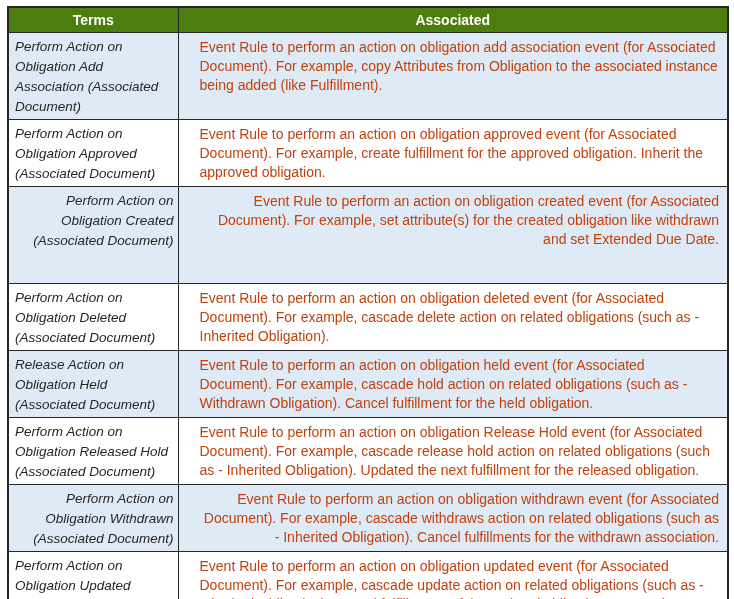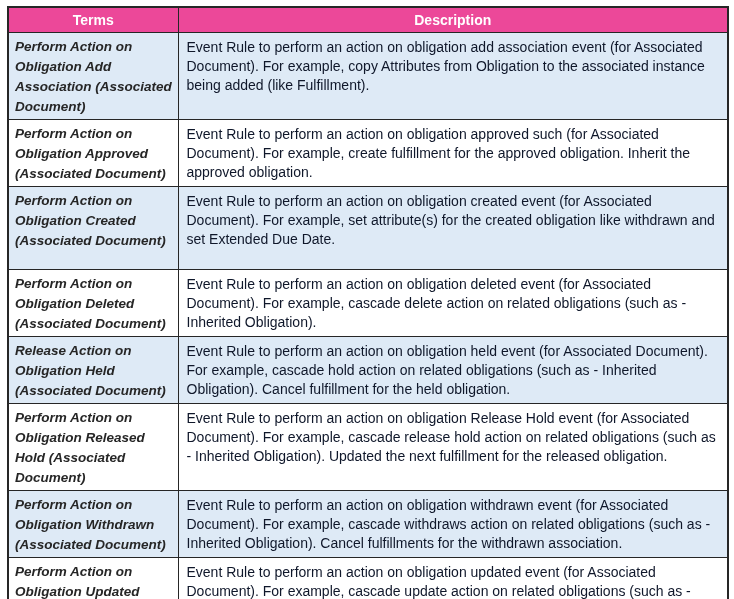--- a/index.html
+++ b/index.html
@@ -23,88 +23,87 @@
   }
   table.terms-table col.c-term { width: 170px; }
   table.terms-table col.c-desc { width: 550px; }
   table.terms-table th, table.terms-table td {
     border: 1px solid #262626;
     vertical-align: top;
     box-sizing: border-box;
   }
   tr.header-row { height: 25px; }
   tr.header-row th {
-    background: #ec4899;
+    background: #4d7c0f;
     color: #ffffff;
     font-weight: bold;
     font-size: 14px;
     text-align: center;
     vertical-align: middle;
     padding: 2px 4px;
   }
   td.term-cell {
     font-style: italic;
     font-size: 13.5px;
     line-height: 20px;
     color: #262626;
     padding: 4px 4px 2px 6px;
-    font-weight: bold;
   }
   td.desc-cell {
     font-size: 14px;
     line-height: 19px;
-    color: #0f172a;
-    padding: 5px 8px 2px 8px;
+    color: #c2410c;
+    padding: 5px 8px 2px 21px;
   }
   tr.band td { background: #DEEAF6; }
   tr.plain td { background: #ffffff; }
   tr.r1 { height: 85px; }
   tr.r2 { height: 57px; }
-  tr.r3 { height: 83px; }
+  tr.r3 { height: 97px; text-align: right; }
   tr.r4 { height: 63px; margin-top: 14px; }
   tr.r5 { height: 59px; }
   tr.r6 { height: 66px; }
-  tr.r7 { height: 60px; }
+  tr.r7 { height: 60px; text-align: right; }
   tr.r8 { height: 75px; }
 </style>
 </head>
 <body>
 
 <div class="page">
   <table class="terms-table">
     <colgroup>
       <col class="c-term">
       <col class="c-desc">
     </colgroup>
     <thead>
       <tr class="header-row">
         <th>Terms</th>
-        <th>Description</th>
+        <th>Associated</th>
       </tr>
     </thead>
     <tbody>
       <tr class="band r1">
         <td class="term-cell">Perform Action on Obligation Add Association (Associated Document)</td>
         <td class="desc-cell">Event Rule to perform an action on obligation add association event (for Associated Document). For example, copy Attributes from Obligation to the associated instance being added (like Fulfillment).</td>
       </tr>
       <tr class="plain r2">
         <td class="term-cell">Perform Action on Obligation Approved (Associated Document)</td>
-        <td class="desc-cell">Event Rule to perform an action on obligation approved such (for Associated Document). For example, create fulfillment for the approved obligation. Inherit the approved obligation.</td>
+        <td class="desc-cell">Event Rule to perform an action on obligation approved event (for Associated Document). For example, create fulfillment for the approved obligation. Inherit the approved obligation.</td>
       </tr>
       <tr class="band r3">
         <td class="term-cell">Perform Action on Obligation Created (Associated Document)</td>
         <td class="desc-cell">Event Rule to perform an action on obligation created event (for Associated Document). For example, set attribute(s) for the created obligation like withdrawn and set Extended Due Date.</td>
       </tr>
       <tr class="plain r4">
         <td class="term-cell">Perform Action on Obligation Deleted (Associated Document)</td>
         <td class="desc-cell">Event Rule to perform an action on obligation deleted event (for Associated Document). For example, cascade delete action on related obligations (such as - Inherited Obligation).</td>
       </tr>
       <tr class="band r5">
         <td class="term-cell">Release Action on Obligation Held (Associated Document)</td>
-        <td class="desc-cell">Event Rule to perform an action on obligation held event (for Associated Document). For example, cascade hold action on related obligations (such as - Inherited Obligation). Cancel fulfillment for the held obligation.</td>
+        <td class="desc-cell">Event Rule to perform an action on obligation held event (for Associated Document). For example, cascade hold action on related obligations (such as - Withdrawn Obligation). Cancel fulfillment for the held obligation.</td>
       </tr>
       <tr class="plain r6">
         <td class="term-cell">Perform Action on Obligation Released Hold (Associated Document)</td>
         <td class="desc-cell">Event Rule to perform an action on obligation Release Hold event (for Associated Document). For example, cascade release hold action on related obligations (such as - Inherited Obligation). Updated the next fulfillment for the released obligation.</td>
       </tr>
       <tr class="band r7">
         <td class="term-cell">Perform Action on Obligation Withdrawn (Associated Document)</td>
         <td class="desc-cell">Event Rule to perform an action on obligation withdrawn event (for Associated Document). For example, cascade withdraws action on related obligations (such as - Inherited Obligation). Cancel fulfillments for the withdrawn association.</td>
       </tr>
       <tr class="plain r8">

